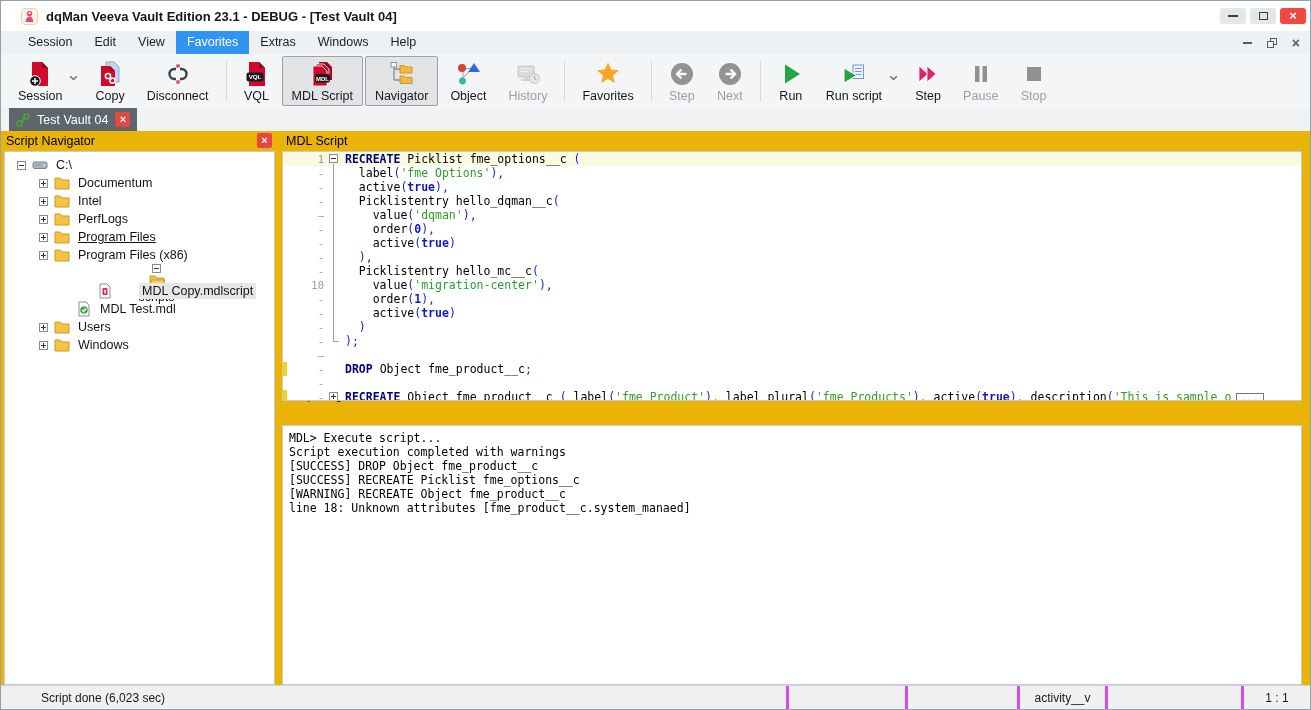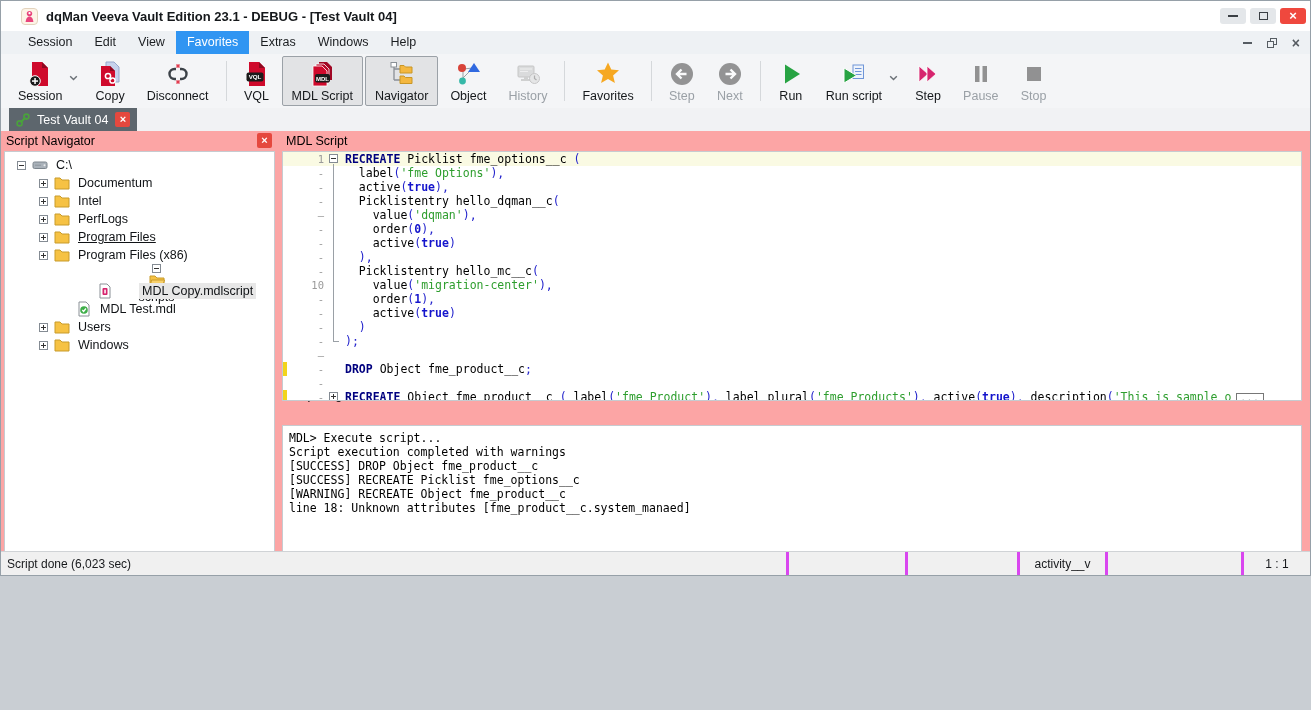--- a/index.html
+++ b/index.html
@@ -1,17 +1,17 @@
 <!DOCTYPE html>
 <html><head>
 <meta charset="utf-8">
 <style>
   * { box-sizing: border-box; }
   body { margin:0; background:#c9ced3; font-family:"Liberation Sans",sans-serif; }
-  .window { position:relative; width:1311px; height:576px; background:#fca5a5;
+  .window { position:relative; width:1311px; height:710px; background:#eab308;
             border:1px solid #96a0a8; overflow:hidden; }
 
   
   .titlebar { position:absolute; top:0; left:0; right:0; height:30px; background:#ffffff;
               display:flex; align-items:center; }
   .app-icon { margin-left:20px; width:17px; height:17px; flex:none; display:flex; }
   .title-text { margin-left:8px; font-size:13px; font-weight:bold; color:#15181b; }
   .win-btns { position:absolute; right:4px; top:7px; display:flex; gap:4px; }
   .win-btn { width:26px; height:16px; border-radius:3px; background:#e4e7ea;
              display:flex; align-items:center; justify-content:center; }
@@ -108,21 +108,21 @@
              border:1px solid #c6cbd0; overflow:hidden; padding:5px 6px;
              font-family:"DejaVu Sans Mono",monospace; font-size:11.5px; }
   .log-line { height:14px; line-height:14px; white-space:pre; color:#000; }
 
   
   .statusbar { position:absolute; left:0; right:0; bottom:0; height:24px; background:#f0f0f0;
                border-top:1px solid #d0d3d6; display:flex; align-items:stretch;
                font-size:12px; color:#17191c; }
   .status-cell { display:flex; align-items:center; justify-content:center;
                  border-left:3px solid #d946ef; flex:none; }
-  .status-cell.first { flex:1 1 auto; border-left:none; justify-content:flex-start; padding-left:6px; }
+  .status-cell.first { flex:1 1 auto; border-left:none; justify-content:flex-start; padding-left:6px;margin-left:34px; }
 </style>
 </head>
 <body>
 
 <div class="window">
 
   <div class="titlebar">
     <span class="app-icon">
         <svg width="17" height="17" viewBox="0 0 17 17">
           <rect x="0.5" y="0.5" width="16" height="16" rx="3.5" fill="#fdf4e7" stroke="#e3d3bd"></rect>

